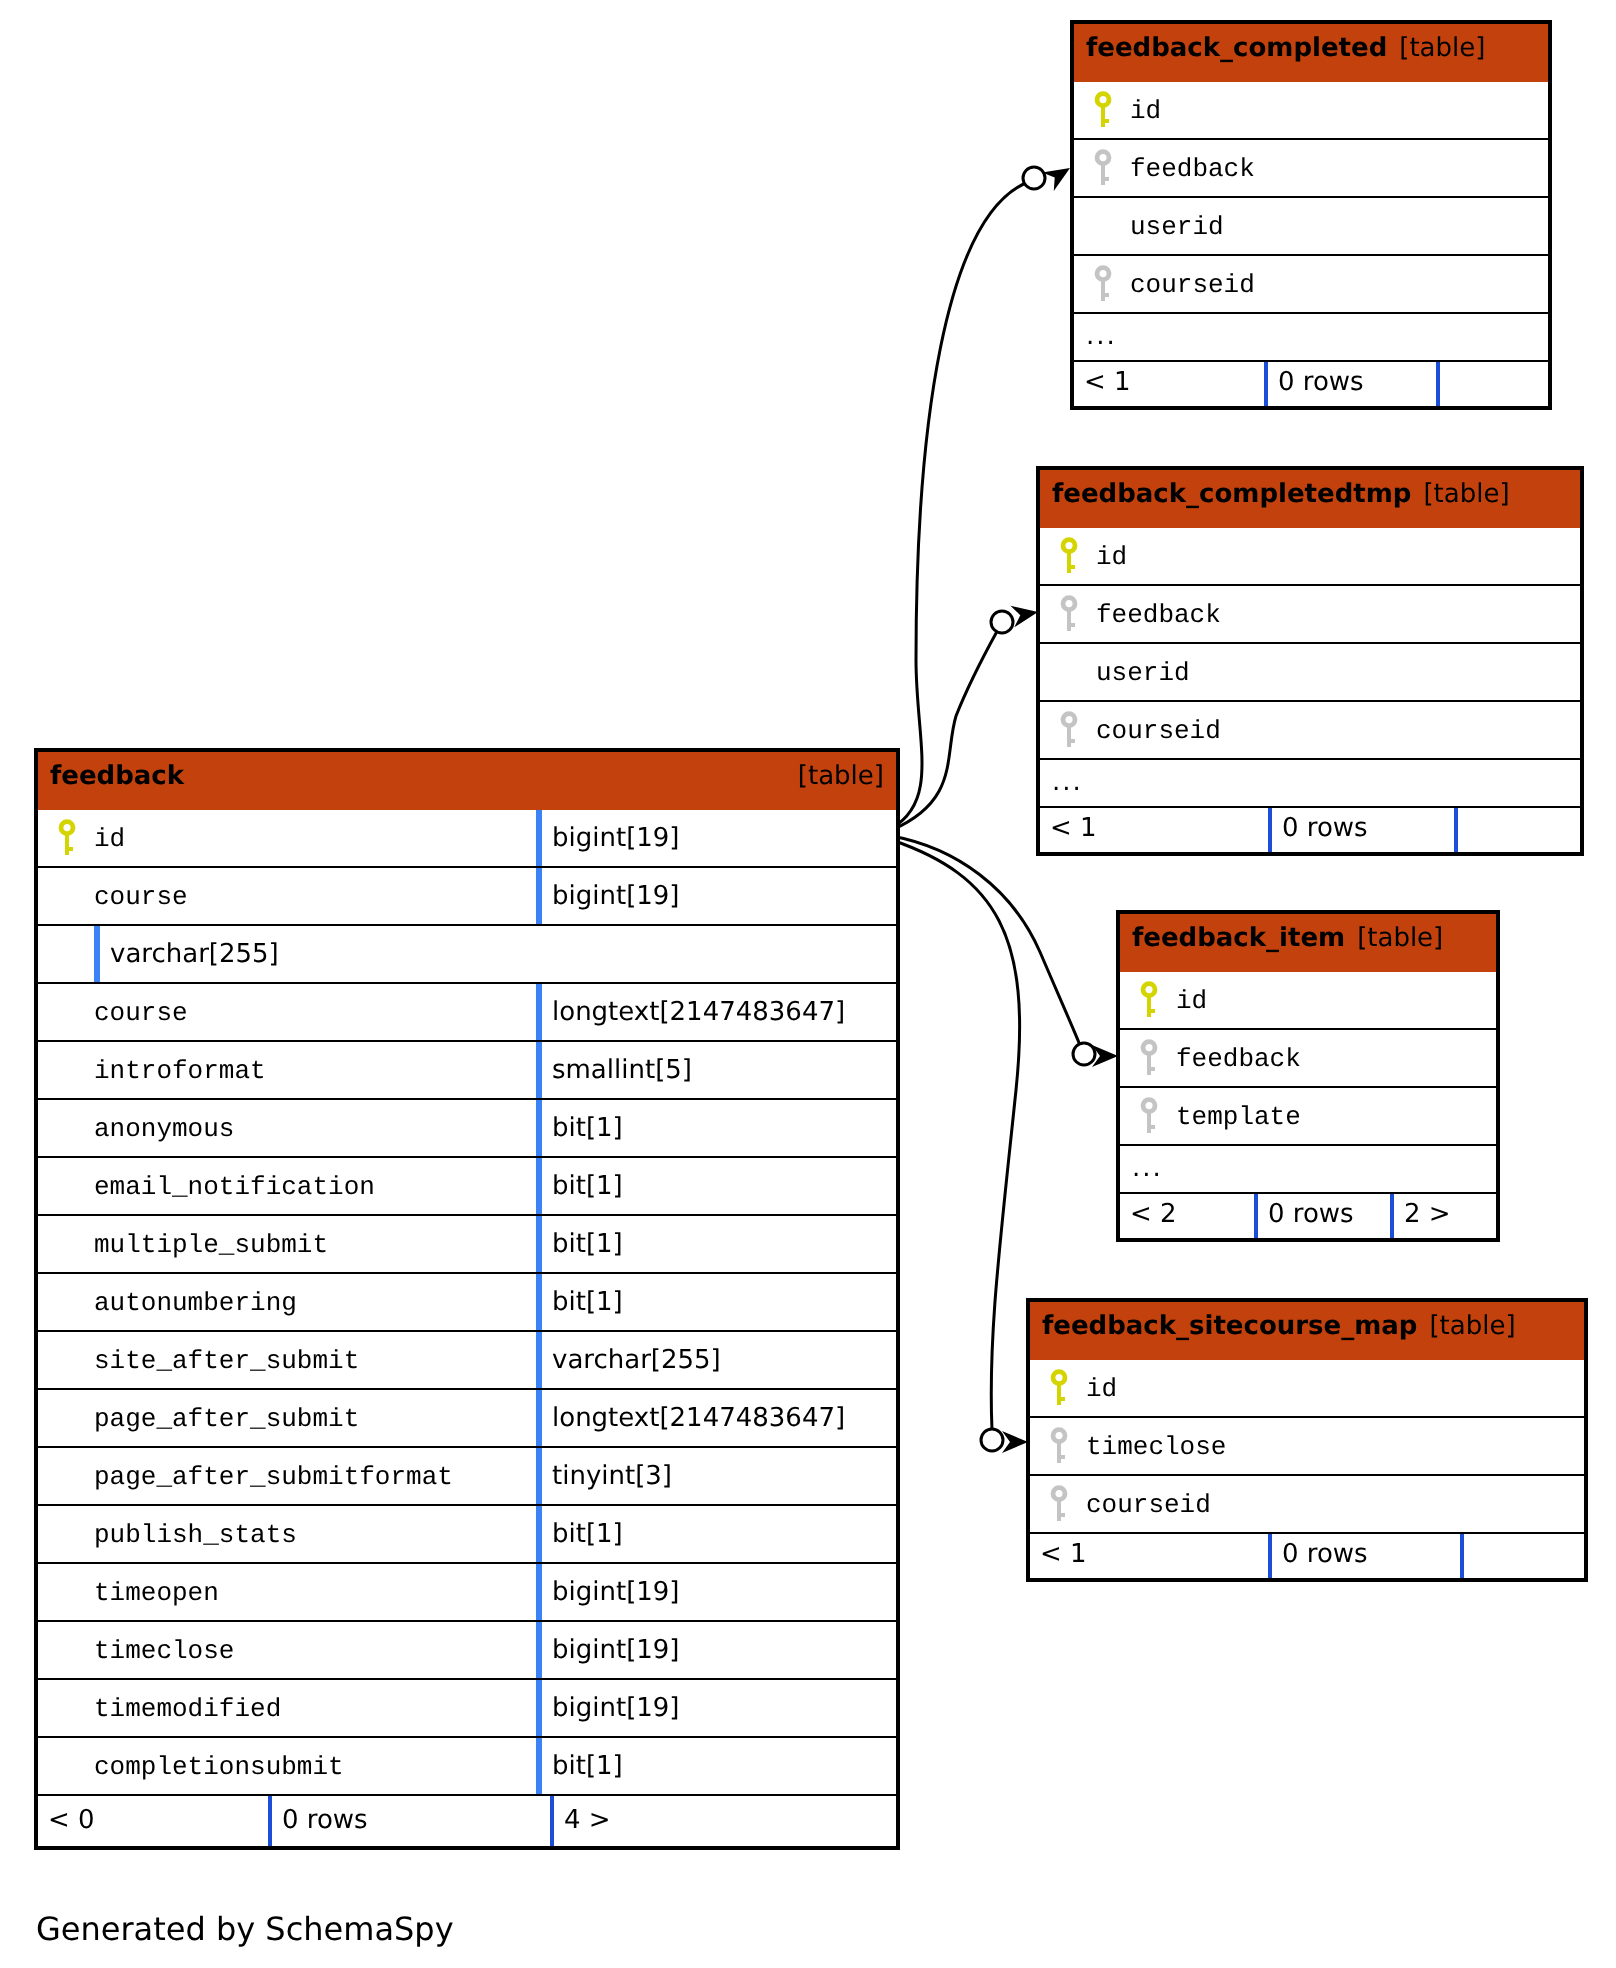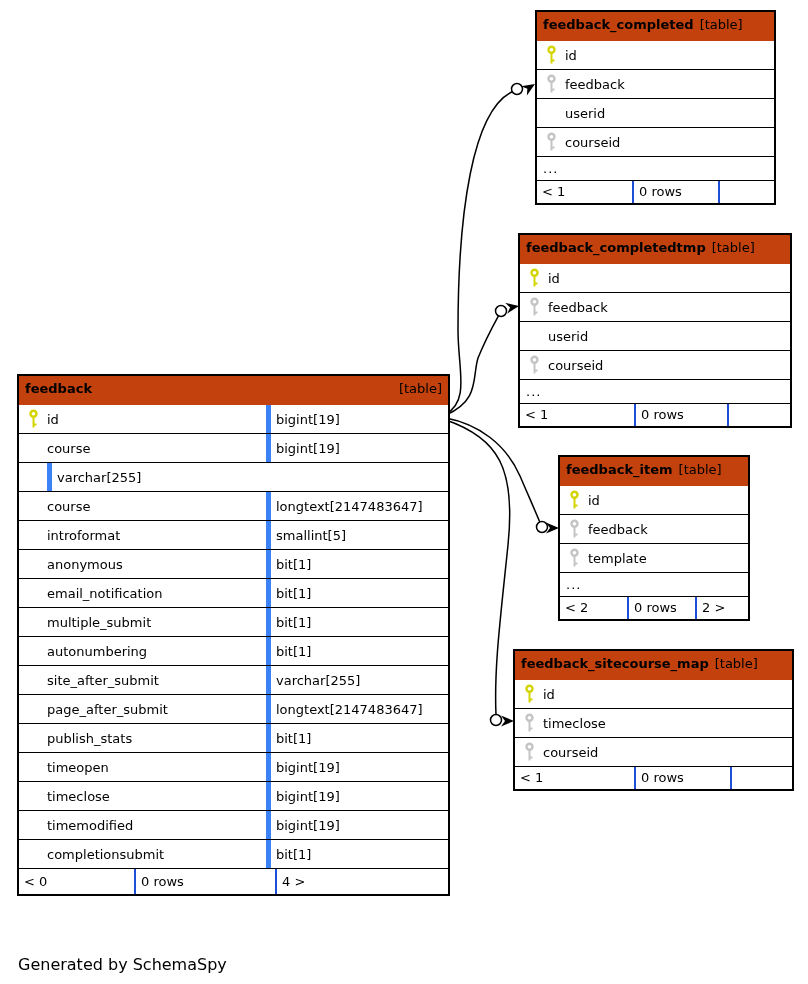--- a/index.html
+++ b/index.html
@@ -21,23 +21,23 @@
     height:26px;line-height:26px;background:#c2410c;border-bottom:3px solid #c2410c;
     padding:0 6px;display:flex;white-space:nowrap;
   }
   .tname{font-weight:bold;}
   .ttag{margin-left:6px;}
   .t-main .ttag{margin-left:auto;}
   .row{height:28px;display:flex;align-items:center;border-top:1px solid #000;white-space:nowrap;}
   .rows .row:first-child{border-top:none;}
   .keycell{width:28px;flex:none;display:flex;justify-content:center;align-items:center;}
   .keycell svg{display:block;}
-  .cname{flex:1;overflow:hidden;}
+  .cname{flex:1;overflow:hidden;font-family:Liberation Mono, monospace;}
   .ctype{width:172px;flex:none;align-self:stretch;display:flex;align-items:center;
-         border-left:5px solid #3b82f6;padding-left:5px;overflow:hidden;}
+         border-left:3px solid #3b82f6;padding-left:5px;overflow:hidden;}
   .ellipsis-row{height:23px;line-height:23px;border-top:1px solid #000;padding-left:6px;letter-spacing:1px;}
   .tfoot{display:flex;border-top:1px solid #000;height:22px;line-height:22px;}
   .t-main .tfoot{height:25px;line-height:25px;}
   .tfoot span{padding:0 5px;box-sizing:border-box;white-space:nowrap;}
   .fc,.fr{border-left:2px solid #1d4ed8;}
   .fr{flex:1;}
 
   
   #t-completed{left:535px;top:10px;width:237px;}
   #t-completedtmp{left:518px;top:233px;width:270px;}
@@ -238,20 +238,25 @@
         <span class="cname">site_after_submit</span>
         <span class="ctype">varchar[255]</span>
       </div>
       <div class="row">
         <span class="keycell"></span>
         <span class="cname">page_after_submit</span>
         <span class="ctype">longtext[2147483647]</span>
       </div>
       <div class="row">
         <span class="keycell"></span>
+        <span class="cname">page_after_submitformat</span>
+        <span class="ctype">tinyint[3]</span>
+      </div>
+      <div class="row">
+        <span class="keycell"></span>
         <span class="cname">publish_stats</span>
         <span class="ctype">bit[1]</span>
       </div>
       <div class="row">
         <span class="keycell"></span>
         <span class="cname">timeopen</span>
         <span class="ctype">bigint[19]</span>
       </div>
       <div class="row">
         <span class="keycell"></span>

